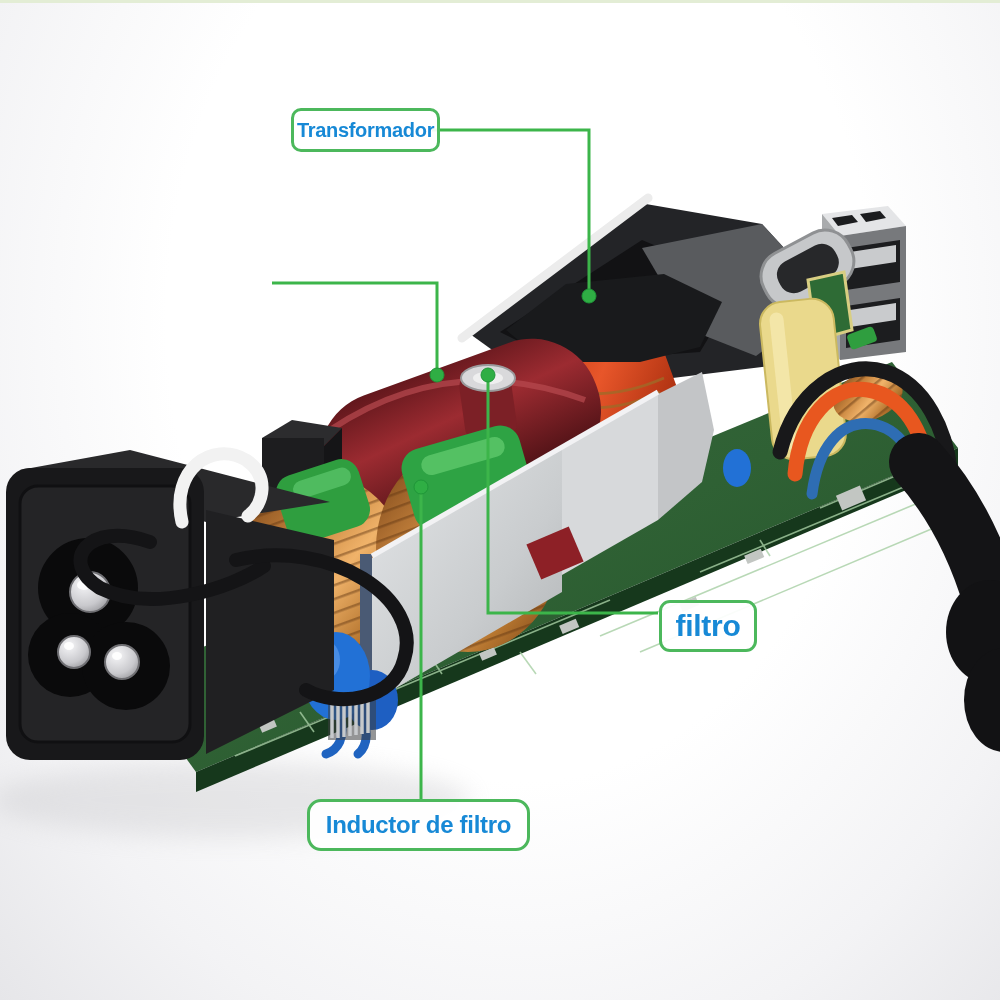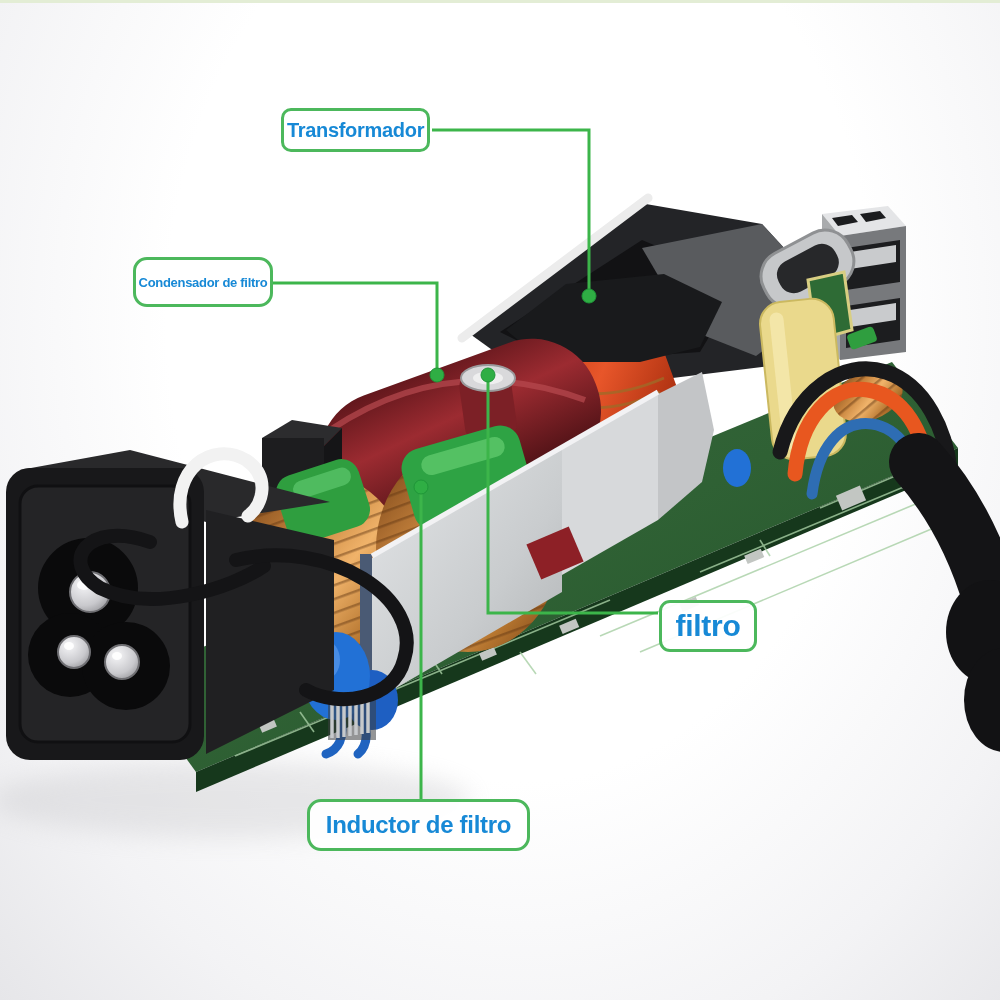--- a/index.html
+++ b/index.html
@@ -16,21 +16,21 @@
   .callout{
     position:absolute;box-sizing:border-box;
     border:3px solid var(--callout_border,#4cb85c);
     border-radius:12px;
     background:rgba(255,255,255,0.93);
     color:var(--callout_text,#1789d6);
     font-weight:bold;
     display:flex;align-items:center;justify-content:center;
     white-space:nowrap;letter-spacing:-0.3px;
   }
-  .callout--transformador{left:281px;top:108px;width:149px;height:44px;font-size:20px;border-radius:10px;}
+  .callout--transformador{left:291px;top:108px;width:149px;height:44px;font-size:20px;border-radius:10px;}
   .callout--condensador{left:133px;top:257px;width:140px;height:50px;font-size:13px;border-radius:14px;}
   .callout--filtro{left:659px;top:588px;width:98px;height:52px;font-size:30px;border-radius:11px;margin-top:12px;}
   .callout--inductor{left:307px;top:799px;width:223px;height:52px;font-size:24px;border-radius:14px;}
   .connector{stroke:var(--callout_line,#3cb54a);stroke-width:3;fill:none;}
   .connector-dot{fill:var(--callout_dot,#2fae44);stroke:#1f9638;stroke-width:1;}
 </style>
 </head>
 <body>
 
 <div class="stage">
@@ -255,22 +255,19 @@
       <circle class="connector-dot" cx="589" cy="296" r="7"></circle>
       <circle class="connector-dot" cx="437" cy="375" r="7"></circle>
       <circle class="connector-dot" cx="488" cy="375" r="7"></circle>
       <circle class="connector-dot" cx="421" cy="487" r="7"></circle>
     </g>
   </svg>
 
   <div class="callout callout--transformador">
     <span>Transformador</span>
   </div>
-  <div class="callout callout--condensador">
-    <span>Condensador de filtro</span>
-  </div>
   <div class="callout callout--filtro">
     <span>filtro</span>
   </div>
   <div class="callout callout--inductor">
     <span>Inductor de filtro</span>
   </div>
 </div>
 
 </body></html>

